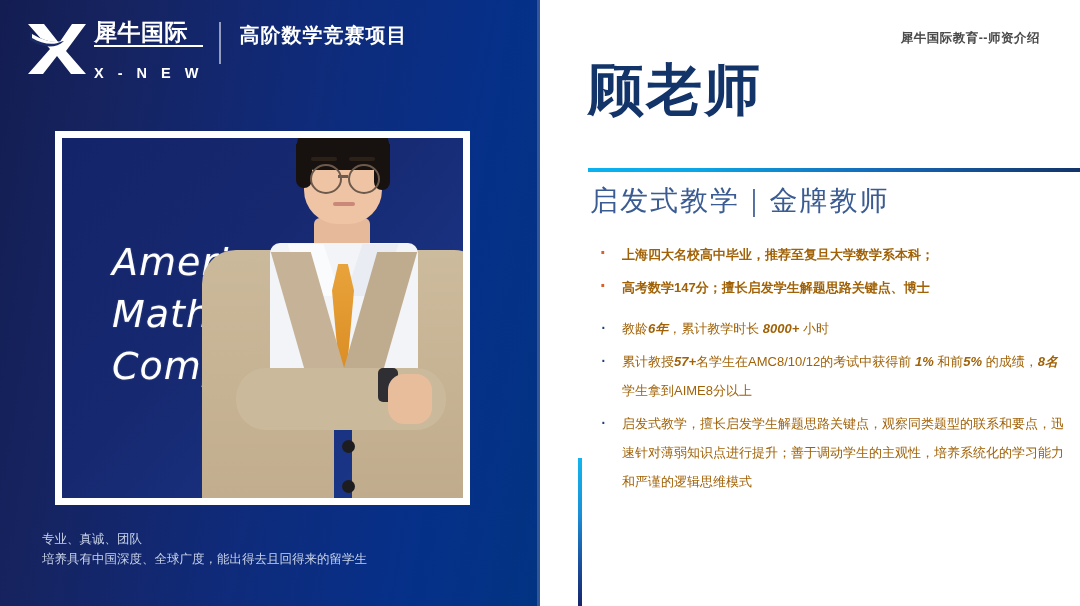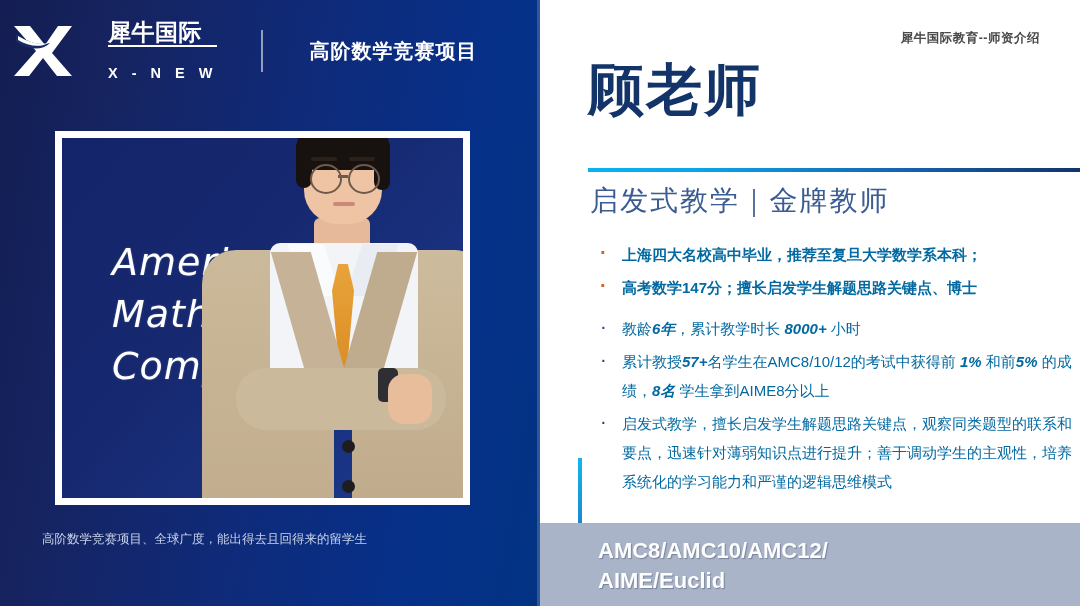--- a/index.html
+++ b/index.html
@@ -14,21 +14,21 @@
   .left-panel{
     position:absolute;left:0;top:0;width:540px;height:606px;
     background:linear-gradient(100deg,#131d52 0%,#16235f 18%,#102a78 48%,#063089 78%,#023382 100%);
   }
   .left-panel::after{
     content:"";position:absolute;right:0;top:0;width:3px;height:100%;
     background:rgba(255,255,255,.18);
   }
 
   
-  .logo-row{position:absolute;left:12px;top:22px;display:flex;align-items:center;height:58px;gap:28px;}
+  .logo-row{position:absolute;left:26px;top:22px;display:flex;height:58px;}
   .logo-mark{width:62px;height:54px;flex:none;}
   .logo-words{margin-left:6px;display:flex;flex-direction:column;justify-content:center;}
   .logo-cn{
     font-size:23px;font-weight:bold;color:#fff;letter-spacing:.5px;line-height:1.05;
     border-bottom:2px solid #fff;padding-bottom:1px;
   }
   .logo-en{
     font-size:14.5px;font-weight:bold;color:#fff;letter-spacing:5px;line-height:1.2;margin-top:18px;
   }
   .logo-divider{width:2px;height:42px;background:rgba(255,255,255,.55);margin:0 18px 0 16px;}
@@ -96,21 +96,21 @@
     position:absolute;left:48px;top:168px;width:492px;height:4px;
     background:linear-gradient(90deg,#0bb2f0 0%,#0aa6e6 22%,#1565b4 62%,#123469 100%);
   }
   .subtitle{
     position:absolute;left:50px;top:182px;font-size:28px;color:#3b5c92;letter-spacing:2px;
   }
 
   ul.bullets{position:absolute;left:46px;top:240px;width:486px;margin:0;padding:0;list-style:none;}
   ul.bullets li{
     position:relative;padding-left:36px;margin-bottom:4px;
-    font-size:15px;line-height:29px;color:#0369a1;
+    font-size:13px;line-height:29px;color:#a16207;
   }
   ul.bullets li::before{
     content:"·";position:absolute;left:14px;top:-2px;font-size:20px;line-height:29px;
   }
   li.b-orange{color:#d4632a;font-weight:bold;font-size:15px;}
   li.b-orange::before{color:#d4632a;}
   li.b-blue{color:#1c3f7c;}
   li.b-blue::before{color:#1c3f7c;}
   .em{font-style:italic;font-weight:bold;}
 
@@ -175,21 +175,22 @@
           <div class="p-brow-r"></div>
           <div class="p-glass-l"></div>
           <div class="p-glass-r"></div>
           <div class="p-glass-b"></div>
           <div class="p-mouth"></div>
         </div>
       </div>
     </div>
 
     <div class="slogan">
-      <div>高阶数学竞赛项目、全球广度，能出得去且回得来的留学生</div>
+      <div>专业、真诚、团队</div>
+      <div>培养具有中国深度、全球广度，能出得去且回得来的留学生</div>
     </div>
   </div>
 
   <div class="right">
 
     <div class="corp-line">犀牛国际教育--师资介绍</div>
 
     <div class="name">顾老师</div>
     <div class="accent-line"></div>
     <div class="subtitle">启发式教学｜金牌教师</div>
@@ -209,18 +210,14 @@
       </li>
       <li class="b-blue">
         <span>启发式教学，擅长启发学生解题思路关键点，观察同类题型的联系和要点，迅速针对薄弱知识点进行提升；善于调动学生的主观性，培养系统化的学习能力和严谨的逻辑思维模式</span>
       </li>
     </ul>
 
   </div>
 
   <div class="vbar"></div>
 
-  <div class="footer">
-    <div class="footer-text">AMC8/AMC10/AMC12/
-AIME/Euclid</div>
-  </div>
 
 </div>
 
 </body></html>

